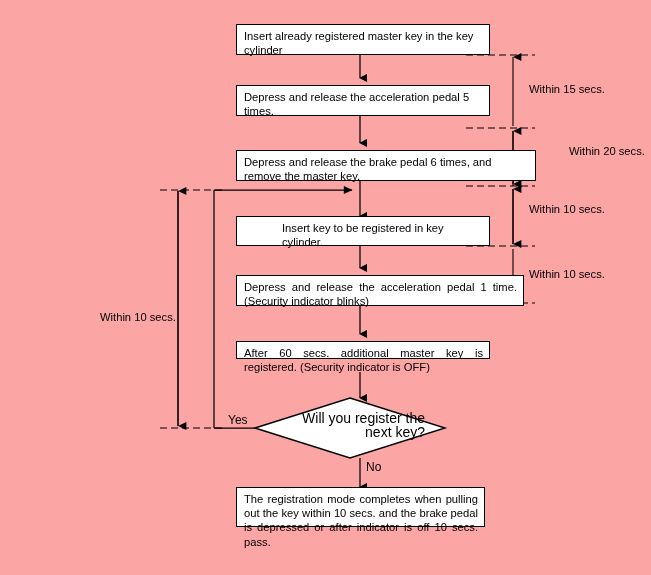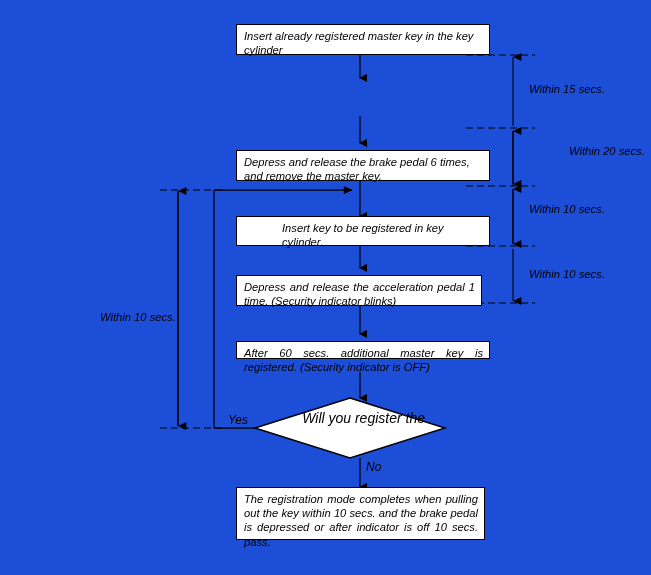--- a/index.html
+++ b/index.html
@@ -4,24 +4,23 @@
 <style>
   html, body {
     margin: 0;
     padding: 0;
     background: #ffffff;
   }
   #canvas {
     position: relative;
     width: 651px;
     height: 575px;
-    background: #1d4ed8;
+    background: #fca5a5;
     font-family: "Liberation Sans", sans-serif;
     overflow: hidden;
-    font-style: italic;
   }
   #svg-layer {
     position: absolute;
     left: 0;
     top: 0;
     width: 651px;
     height: 575px;
   }
   .proc-box {
     position: absolute;
@@ -118,32 +117,34 @@
     </g>
 
     <g stroke="#000000" stroke-width="1.1" fill="none">
       <line x1="178" y1="191" x2="178" y2="426" marker-end="url(#tick-down)"></line>
       <line x1="178" y1="426" x2="178" y2="191" marker-end="url(#tick-up)"></line>
     </g>
   </svg>
 
   <div class="proc-box nojust" style="left:236px; top:24px; width:254px; height:31px;">Insert already registered master key in the key cylinder</div>
 
+  <div class="proc-box nojust" style="left:236px; top:85px; width:254px; height:31px;">Depress and release the acceleration pedal 5 times.</div>
 
-  <div class="proc-box nojust" style="left:236px; top:150px; width:254px; height:31px;">Depress and release the brake pedal 6 times, and remove the master key.</div>
+  <div class="proc-box nojust" style="left:236px; top:150px; width:300px; height:31px;">Depress and release the brake pedal 6 times, and remove the master key.</div>
 
   <div class="proc-box nojust" style="left:236px; top:216px; width:254px; height:30px;padding-left:45px;">Insert key to be registered in key cylinder.</div>
 
-  <div class="proc-box" style="left:236px; top:275px; width:246px; height:31px;">Depress and release the acceleration pedal 1 time. (Security indicator blinks)</div>
+  <div class="proc-box" style="left:236px; top:275px; width:288px; height:31px;">Depress and release the acceleration pedal 1 time. (Security indicator blinks)</div>
 
   <div class="proc-box" style="left:236px; top:341px; width:254px; height:18px;">After 60 secs. additional master key is registered. (Security indicator is OFF)</div>
 
-  <div class="proc-box" style="left:236px; top:487px; width:249px; height:53px;">The registration mode completes when pulling out the key within 10 secs. and the brake pedal is depressed or after indicator is off 10 secs. pass.</div>
+  <div class="proc-box" style="left:236px; top:487px; width:249px; height:40px;">The registration mode completes when pulling out the key within 10 secs. and the brake pedal is depressed or after indicator is off 10 secs. pass.</div>
 
   <div class="diamond-text" style="left:275px; top:411px;">Will you register the</div>
+  <div class="diamond-text" style="left:275px; top:425px;">next key?</div>
 
   <div class="branch-label" style="left:228px; top:413px;">Yes</div>
   <div class="branch-label" style="left:366px; top:460px;">No</div>
 
   <div class="dim-label" style="left:529px; top:83px;">Within 15 secs.</div>
 
   <div class="dim-label" style="left:529px; top:145px;margin-left:40px;">Within 20 secs.</div>
 
   <div class="dim-label" style="left:529px; top:203px;">Within 10 secs.</div>
 

